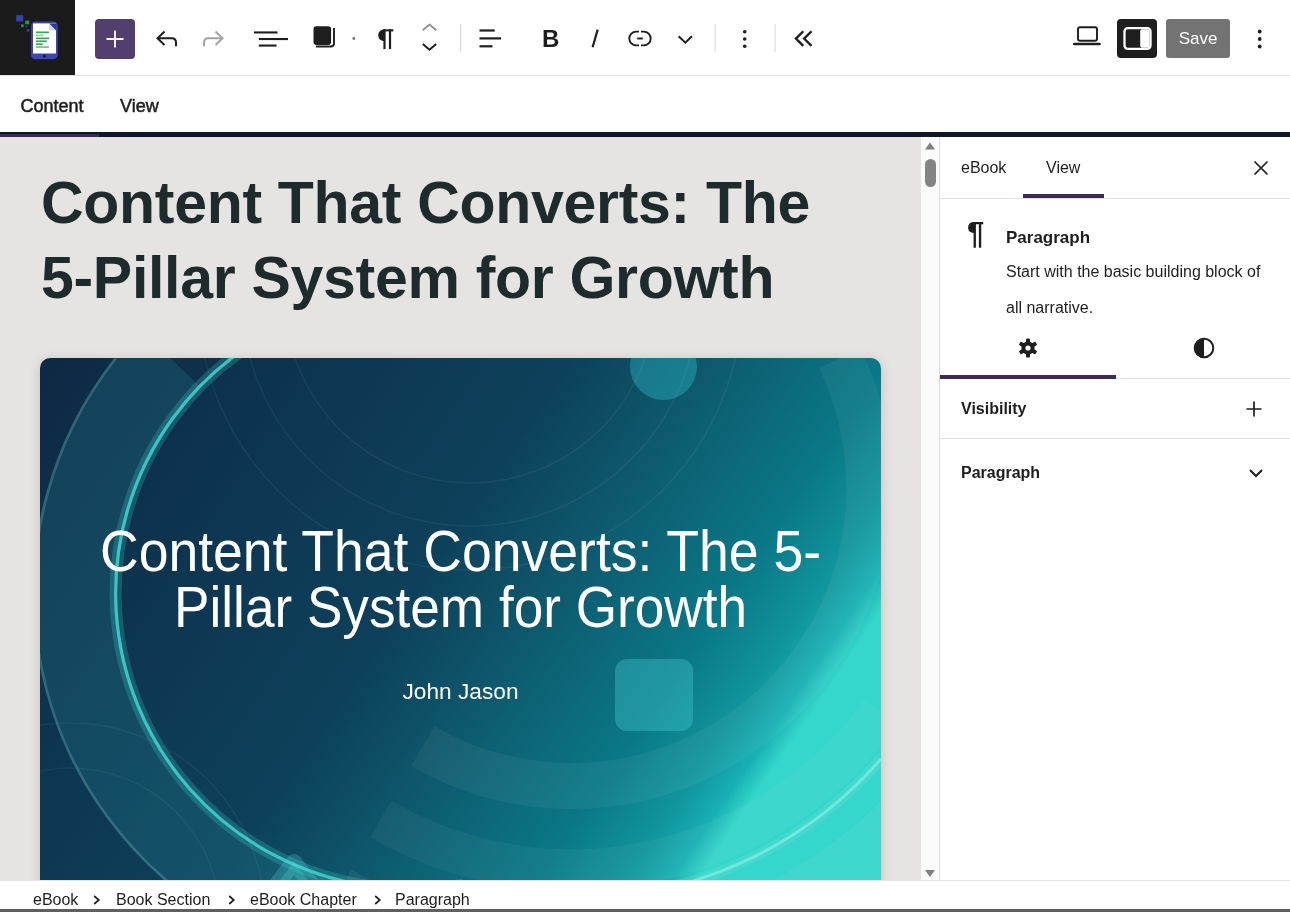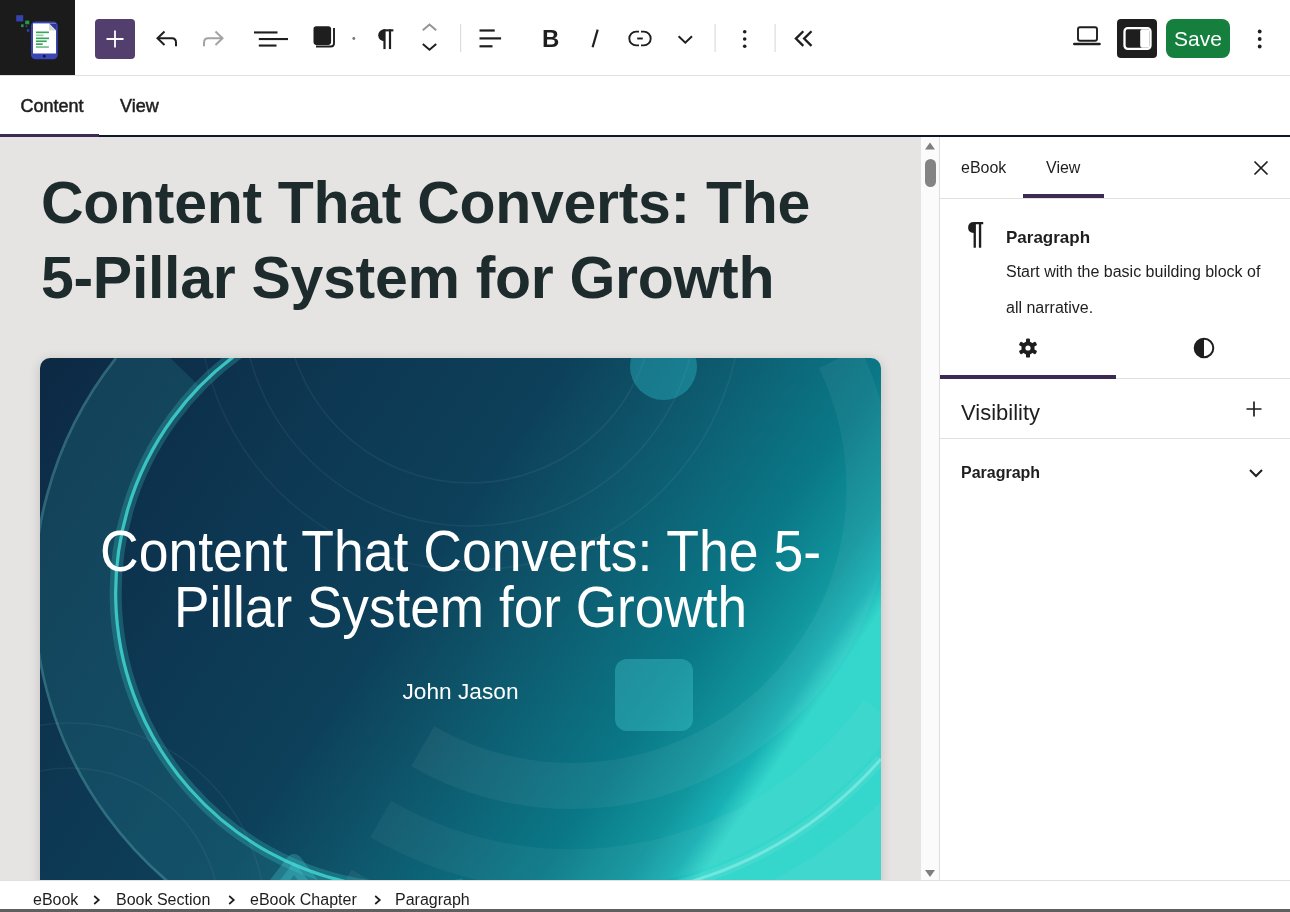--- a/index.html
+++ b/index.html
@@ -9,26 +9,26 @@
 #page { position:relative; width:1290px; height:912px; }
 
 
 #topbar { position:absolute; left:0; top:0; width:1290px; height:76px; background:#fff;
   border-bottom:1px solid #e0e0e0; }
 #logo { position:absolute; left:0; top:0; width:75px; height:75px; background:#1b1b1b; }
 #plusbtn { position:absolute; left:95px; top:19px; width:40px; height:40px; background:#523f6d;
   border-radius:4px; }
 #sidebtn { position:absolute; left:1117px; top:19px; width:40px; height:39px; background:#1e1e1e;
   border-radius:4px; }
-#savebtn { position:absolute; left:1166px; top:19px; width:64px; height:39px; background:#15803d;
-  border-radius:8px; color:#fff; font-size:21px; text-align:center; line-height:39px; }
+#savebtn { position:absolute; left:1166px; top:19px; width:64px; height:39px; background:#737373;
+  border-radius:3px; color:#fff; font-size:17px; text-align:center; line-height:39px; }
 
 
 #tabsrow { position:absolute; left:0; top:76px; width:1290px; height:61px; background:#fff;
-  border-bottom:2px solid #0f172a; }
+  border-bottom:5px solid #0f172a; }
 #tabsrow .tab { position:absolute; top:0; height:61px; line-height:61px; font-size:18px;
   font-weight:400; color:#1e1e1e; -webkit-text-stroke:0.5px #1e1e1e; }
 #tab-underline { position:absolute; left:0; top:57.5px; width:99px; height:3px; background:#3c2a55; }
 #viewdoc { position:absolute; right:30px; top:0; height:61px; line-height:61px; font-size:16.5px;
   color:#2795d2; }
 
 
 #content { position:absolute; left:0; top:137px; width:921px; height:743px; background:#e5e4e2;
   overflow:hidden; }
 #h1 { position:absolute; left:41px; top:28.5px; width:860px; font-size:59px; font-weight:700;
@@ -286,21 +286,21 @@
       </g>
       <circle r="2.6" fill="#fff"></circle>
     </svg>
     <svg class="abs" style="left:252px;top:199px" width="24" height="24" viewBox="0 0 24 24">
       <circle cx="12" cy="12" r="9.3" stroke="#1e1e1e" stroke-width="2" fill="none"></circle>
       <path d="M12 2.7 a9.3 9.3 0 0 0 0 18.6 Z" fill="#1e1e1e"></path>
     </svg>
     <div class="abs" style="left:0;top:237.5px;width:176px;height:4px;background:#3c2a55"></div>
     <div class="abs" style="left:176px;top:240.5px;width:175px;height:1px;background:#e0e0e0"></div>
 
-    <div class="abs" style="left:21px;top:263px;font-size:22px;font-weight:400;color:#1e1e1e">Visibility</div>
+    <div class="abs" style="left:21px;top:263px;font-size:16px;font-weight:700;color:#1e1e1e">Visibility</div>
     <svg class="abs" style="left:305px;top:263px" width="18" height="18" viewBox="0 0 18 18">
       <path d="M9 1.5 V16.5 M1.5 9 H16.5" stroke="#1e1e1e" stroke-width="1.7"></path>
     </svg>
     <div class="abs" style="left:0;top:301px;width:351px;height:1px;background:#e0e0e0"></div>
 
     <div class="abs" style="left:21px;top:327px;font-size:16px;font-weight:700;color:#1e1e1e">Paragraph</div>
     <svg class="abs" style="left:308px;top:329px" width="16" height="14" viewBox="0 0 16 14">
       <path d="M2 4 L8 10 L14 4" stroke="#1e1e1e" stroke-width="2" fill="none"></path>
     </svg>
   </div>

